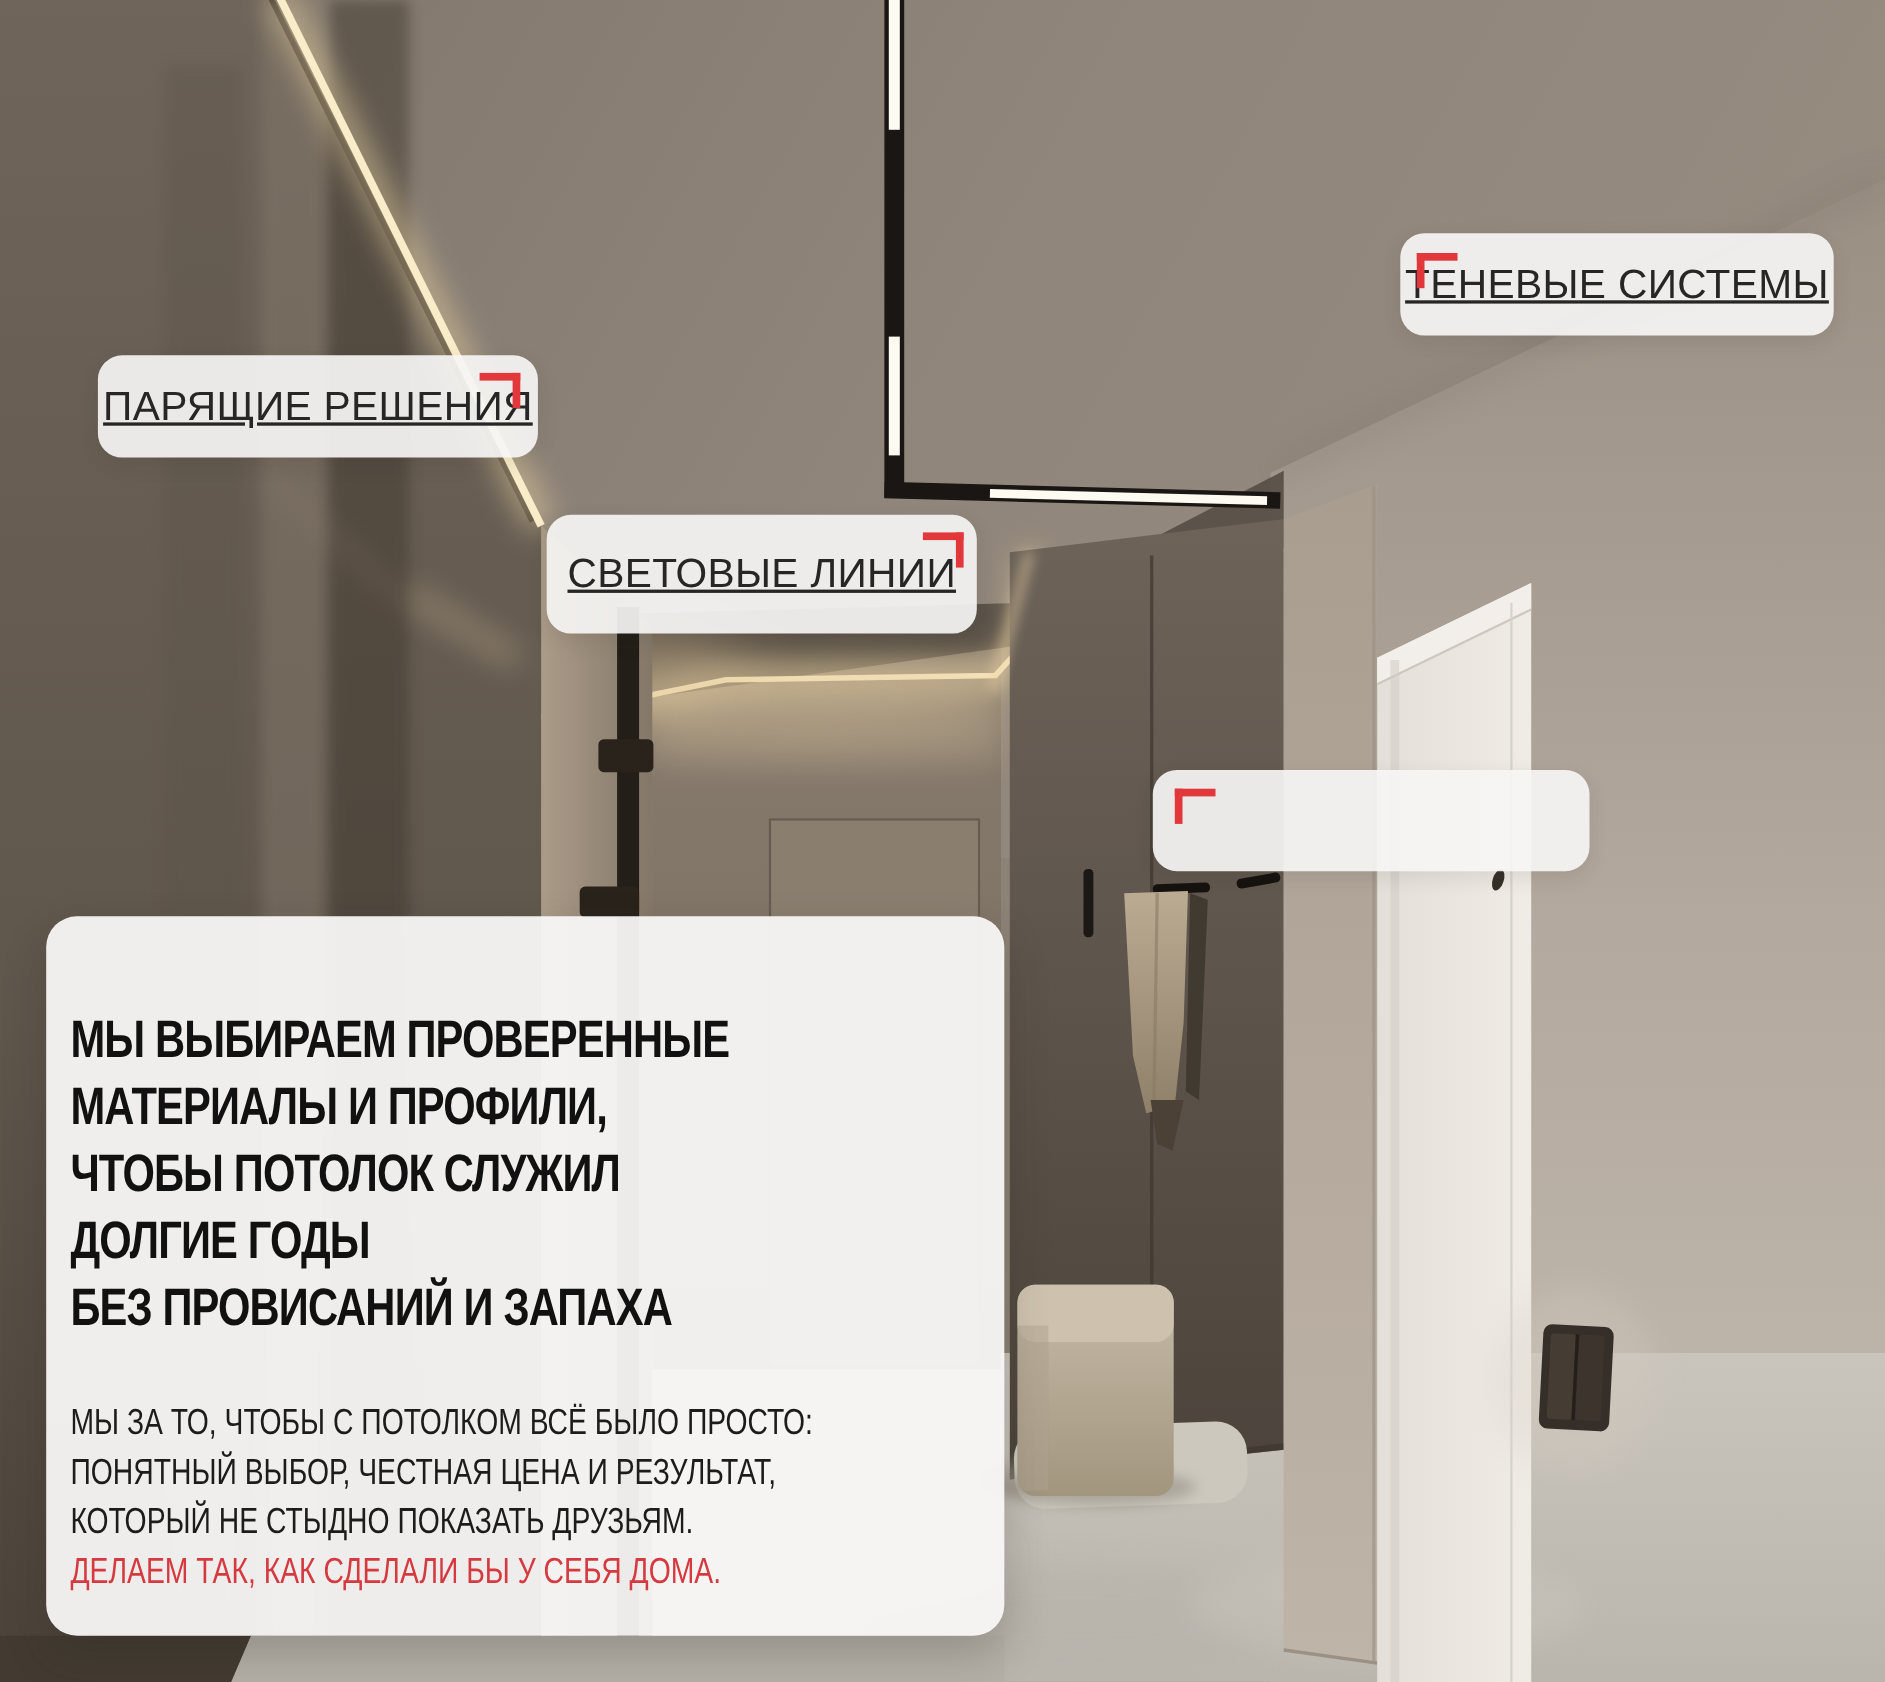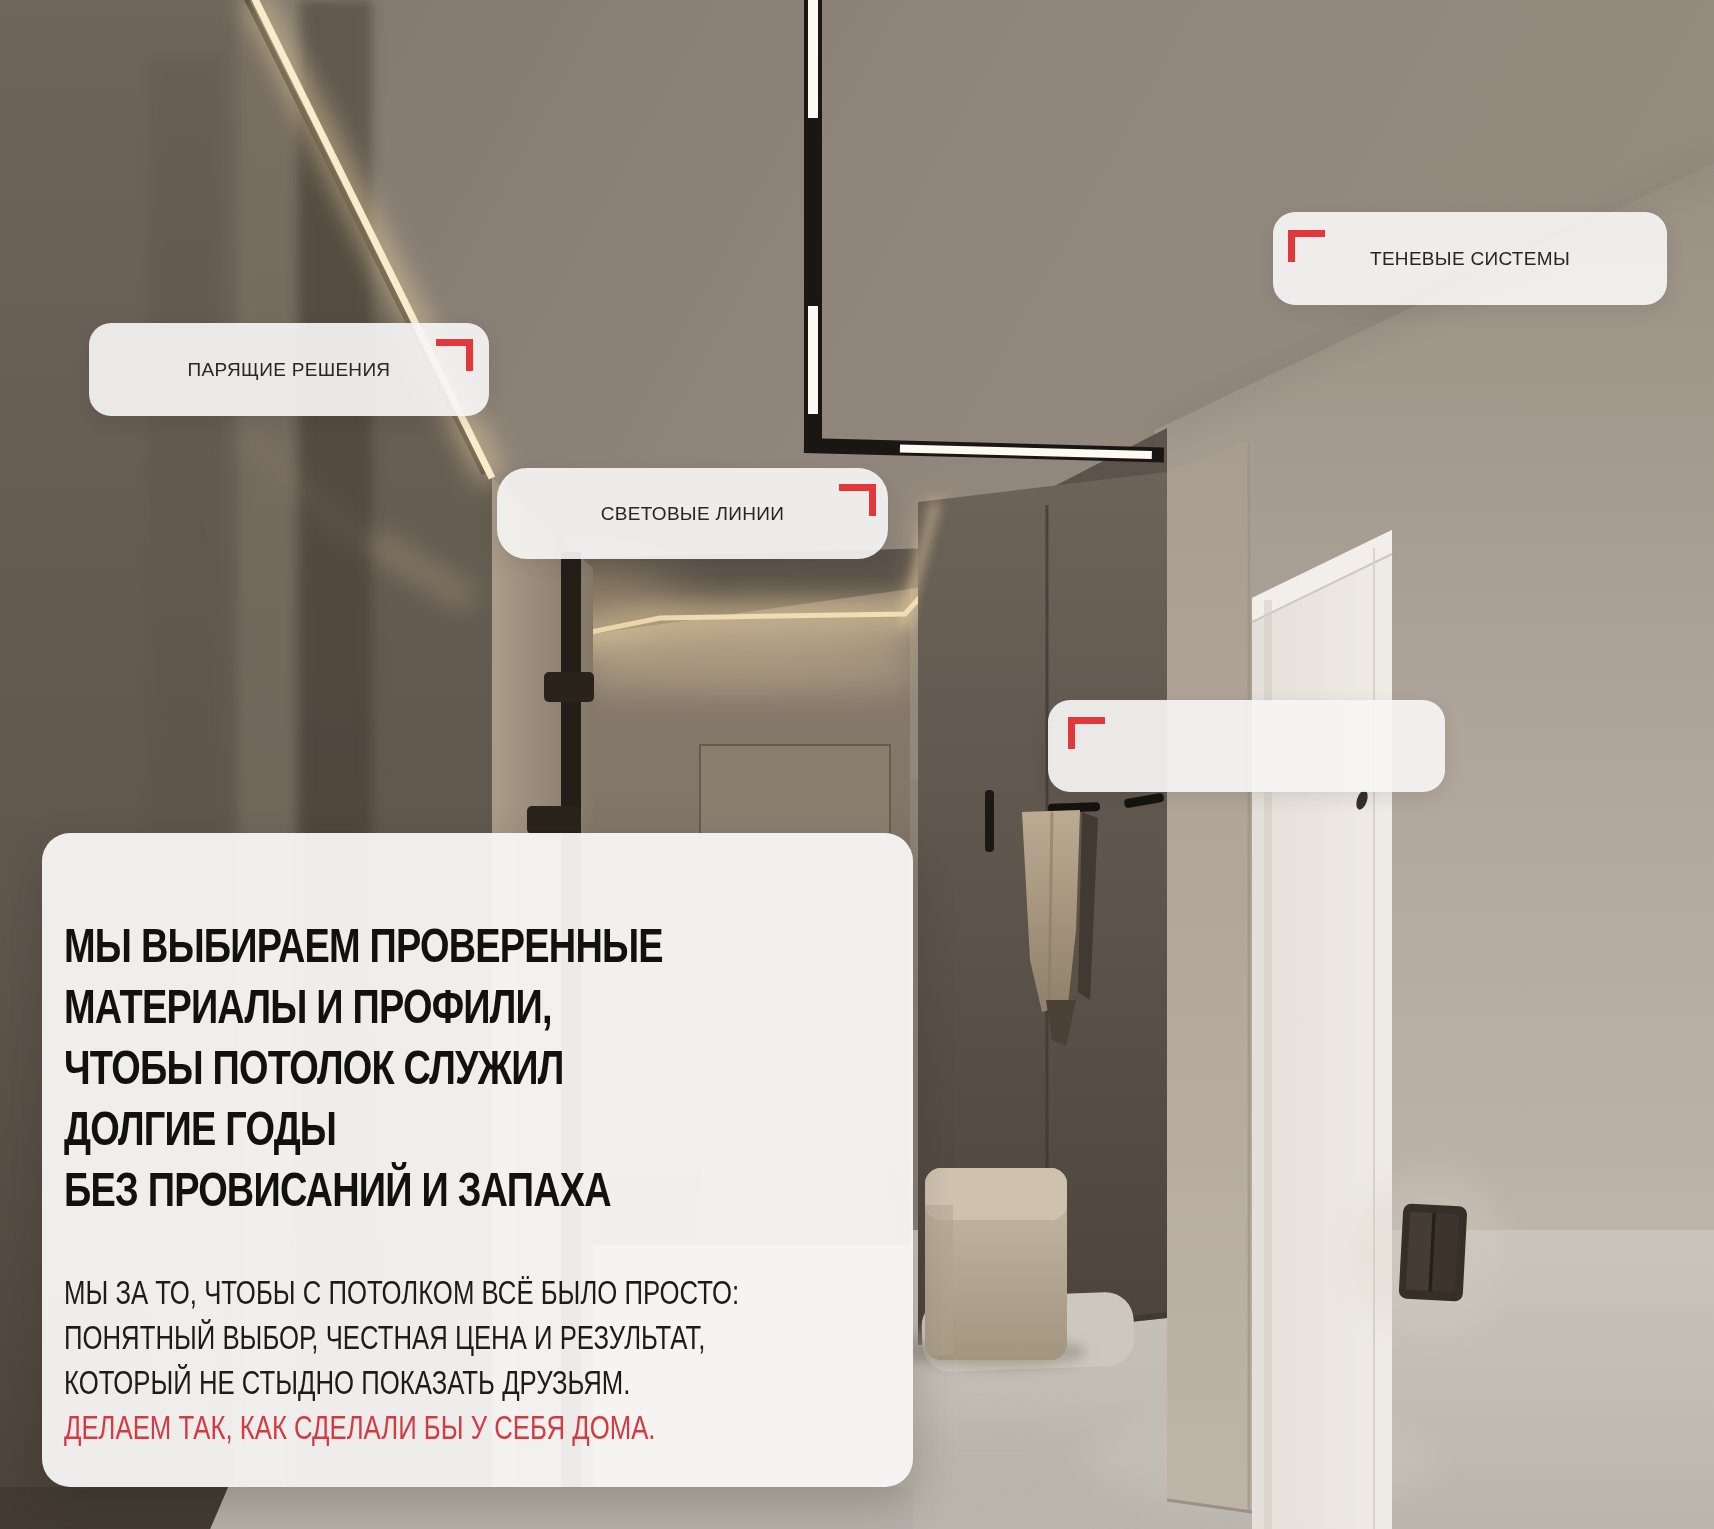--- a/index.html
+++ b/index.html
@@ -6,29 +6,29 @@
   .stage{
     position:relative;width:1714px;height:1529px;overflow:hidden;
     font-family:"Liberation Sans", sans-serif;background:#8d8276;
   }
   .photo{position:absolute;inset:0;}
   
   .badge{
     position:absolute;display:flex;align-items:center;justify-content:center;
     background:rgba(246,245,244,0.92);border-radius:22px;
     box-shadow:0 6px 18px rgba(40,35,28,.10);
-    color:#262626;font-size:19px;letter-spacing:.3px;text-align:center;
-    white-space:pre-line;line-height:32px;
+    color:#262626;font-size:37px;letter-spacing:.3px;text-align:center;
+    white-space:pre-line;line-height:32px;text-decoration:underline;
   }
   .bracket{position:absolute;width:30px;height:25px;}
   .bracket.tr{border-top:7px solid #E2383C;border-right:7px solid #E2383C;}
   .bracket.tl{border-top:7px solid #E2383C;border-left:7px solid #E2383C;}
   #badge-1{left:89px;top:323px;width:400px;height:93px;}
   #badge-1 .bracket{right:16px;top:16px;}
-  #badge-2{left:497px;top:468px;width:391px;height:91px;border-radius:30px;}
+  #badge-2{left:497px;top:468px;width:391px;height:108px;}
   #badge-2 .bracket{right:12px;top:16px;}
   #badge-3{left:1273px;top:212px;width:394px;height:93px;}
   #badge-3 .bracket{left:15px;top:18px;}
   #badge-4{left:1048px;top:700px;width:397px;height:92px;}
   #badge-4 .bracket{left:20px;top:17px;}
   
   .panel{
     position:absolute;left:42px;top:833px;width:871px;height:654px;
     background:rgba(248,247,245,0.95);border-radius:28px;
     box-shadow:0 18px 40px rgba(40,35,28,.22);

